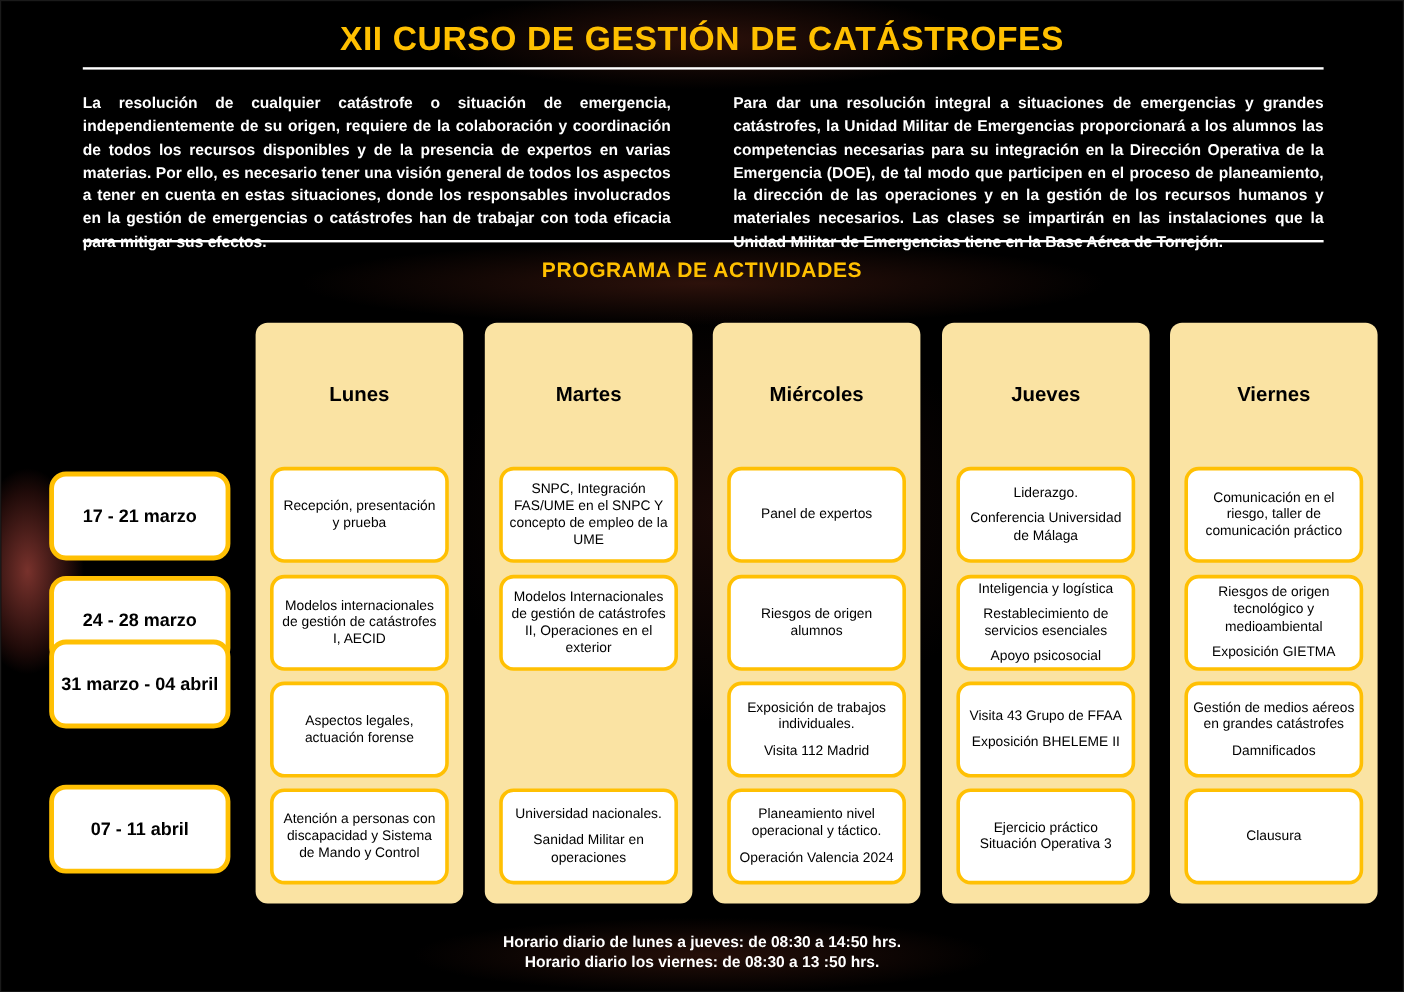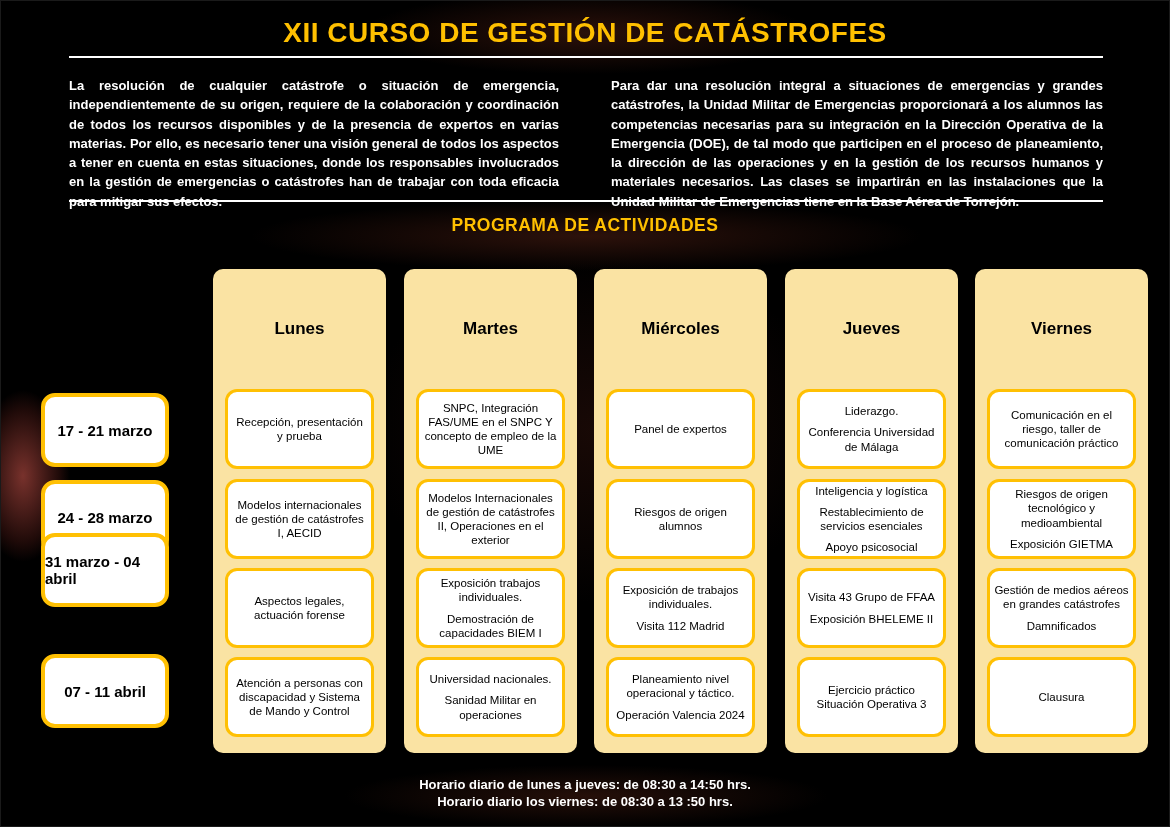--- a/index.html
+++ b/index.html
@@ -31,21 +31,21 @@
   .intro{position:absolute;top:62px;color:#ffffff;font-size:13px;line-height:19.3px;
     text-align:justify;font-weight:600;}
   .intro-left{left:68px;width:490px;}
   .intro-right{left:610px;width:492px;}
   .section-title{
     position:absolute;top:214px;left:0;width:100%;text-align:center;
     color:#FFC000;font-size:17.5px;font-weight:bold;letter-spacing:0.5px;margin:0;
   }
   
   .week-box{
-    position:absolute;left:40px;width:128px;height:74px;box-sizing:border-box;
+    position:absolute;left:40px;width:151px;height:74px;box-sizing:border-box;
     background:#ffffff;border:4px solid #FFC003;border-radius:14px;
     display:flex;align-items:center;justify-content:center;
     font-size:15px;font-weight:bold;color:#000;
   }
   .w0{top:392px;} .w1{top:479px;} .w2{top:532px;} .w3{top:653px;}
   
   .day-col{
     position:absolute;top:268px;width:173px;height:484px;
     background:#FAE3A3;border-radius:10px;
   }
@@ -119,25 +119,20 @@
   <div class="day-col c1">
     <div class="day-label">Martes</div>
     <div class="cell r0">
       <div class="cl">SNPC, Integración FAS/UME en el SNPC Y concepto de empleo de la UME</div>
 
     </div>
     <div class="cell r1">
       <div class="cl">Modelos Internacionales de gestión de catástrofes II, Operaciones en el exterior</div>
 
     </div>
-    <div class="cell r2">
-      <div class="cl">Exposición trabajos individuales.</div>
-      <div class="cl">Demostración de capacidades BIEM I</div>
-
-    </div>
     <div class="cell r3">
       <div class="cl">Universidad nacionales.</div>
       <div class="cl">Sanidad Militar en operaciones</div>
 
     </div>
   </div>
 
   <div class="day-col c2">
     <div class="day-label">Miércoles</div>
     <div class="cell r0">

